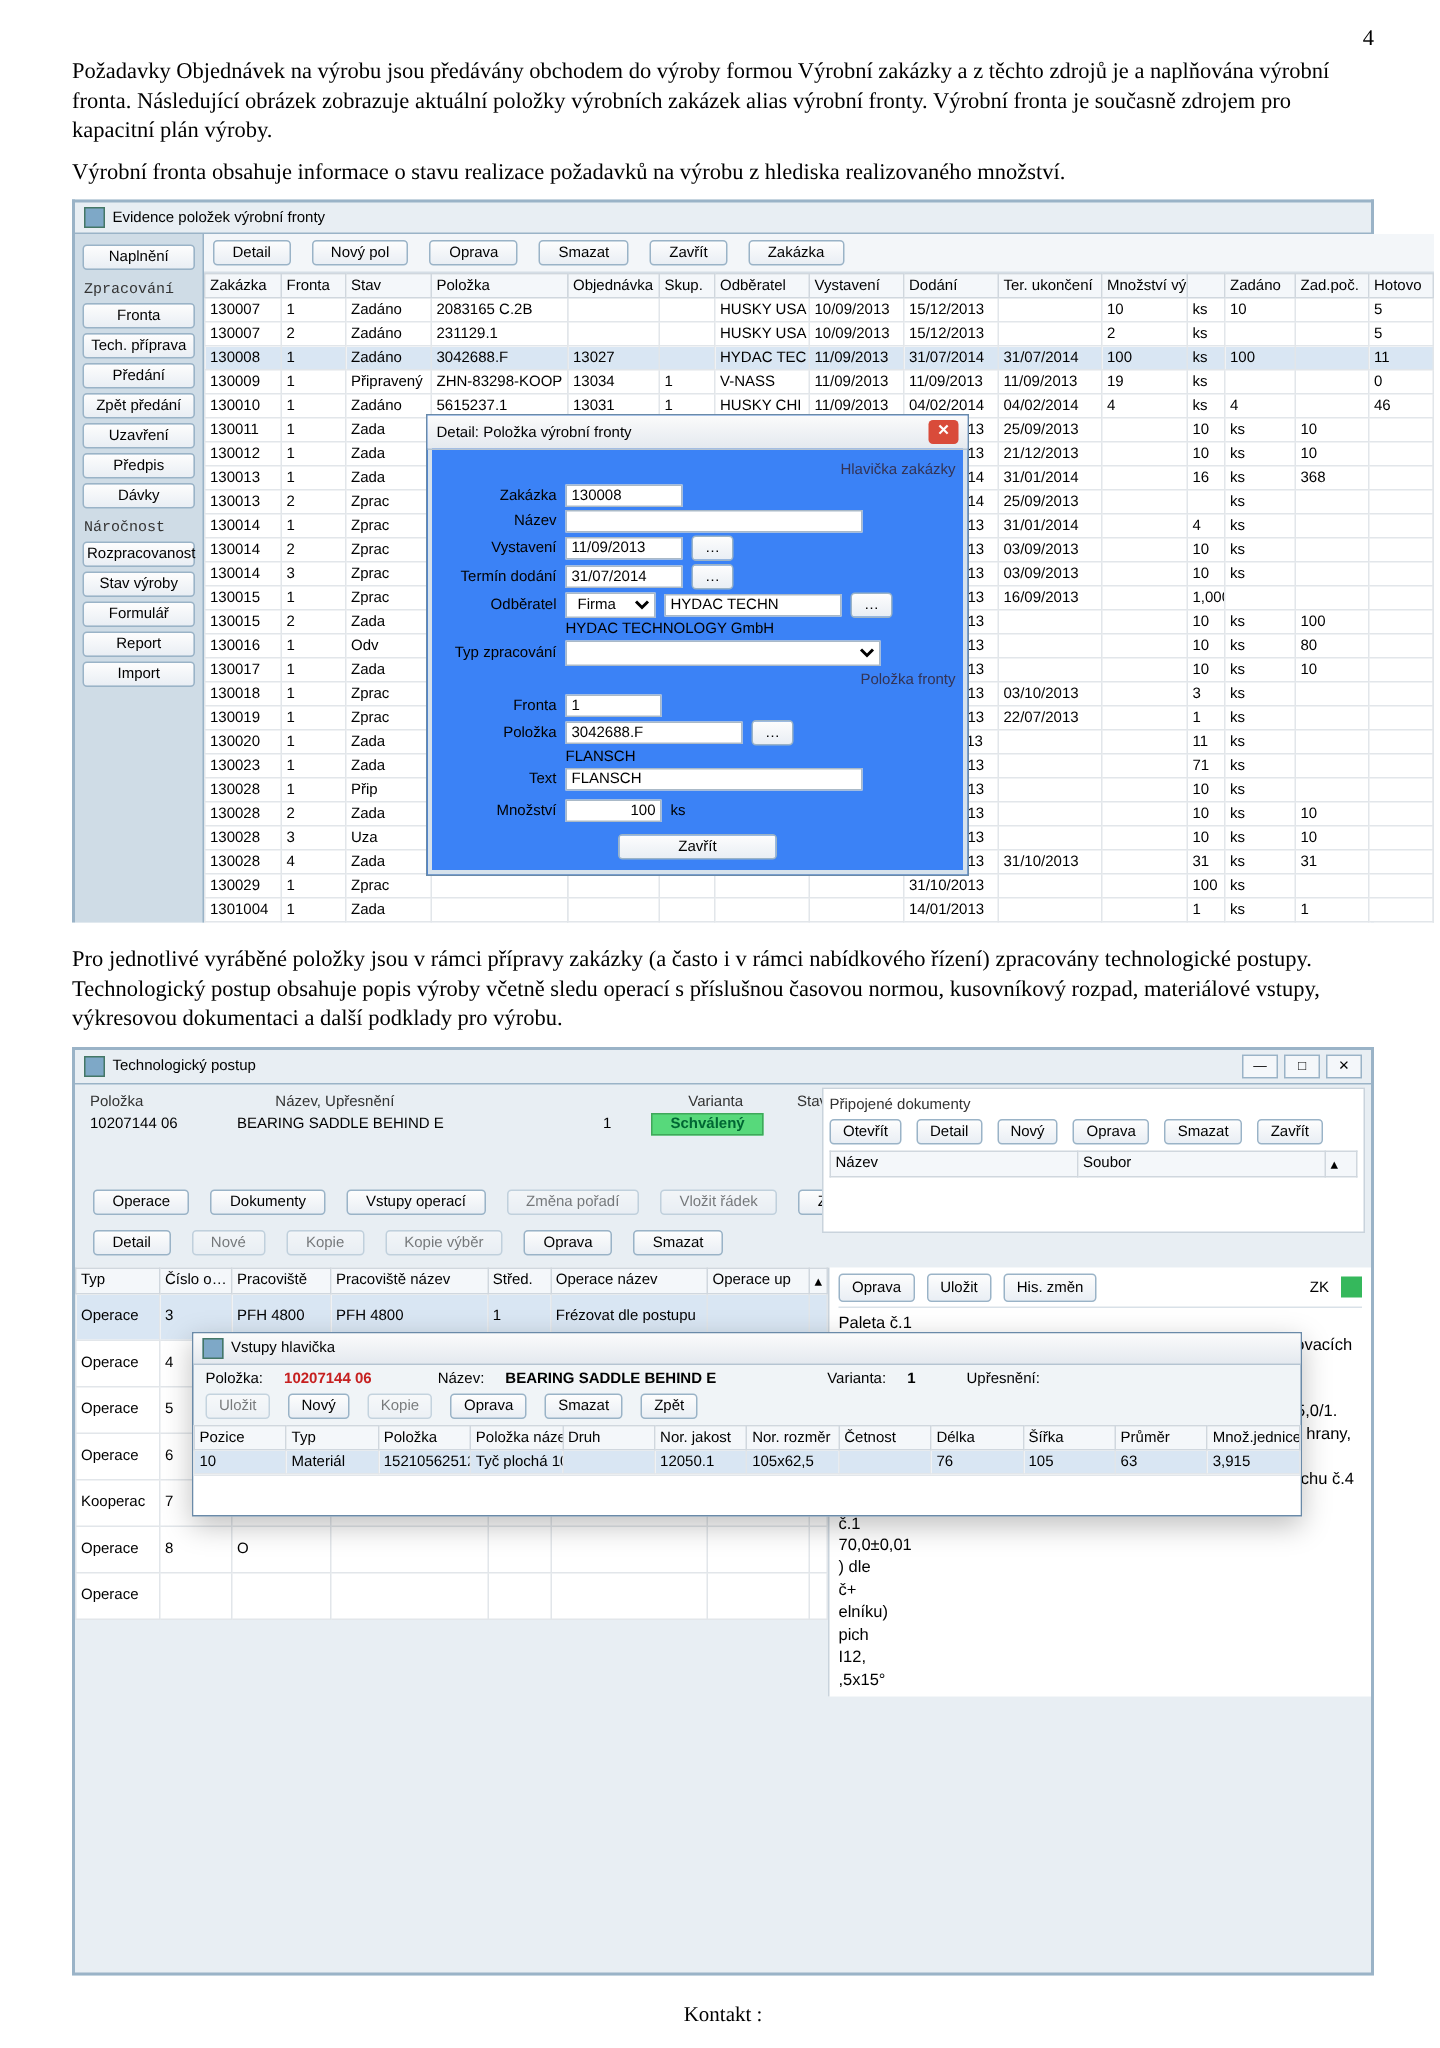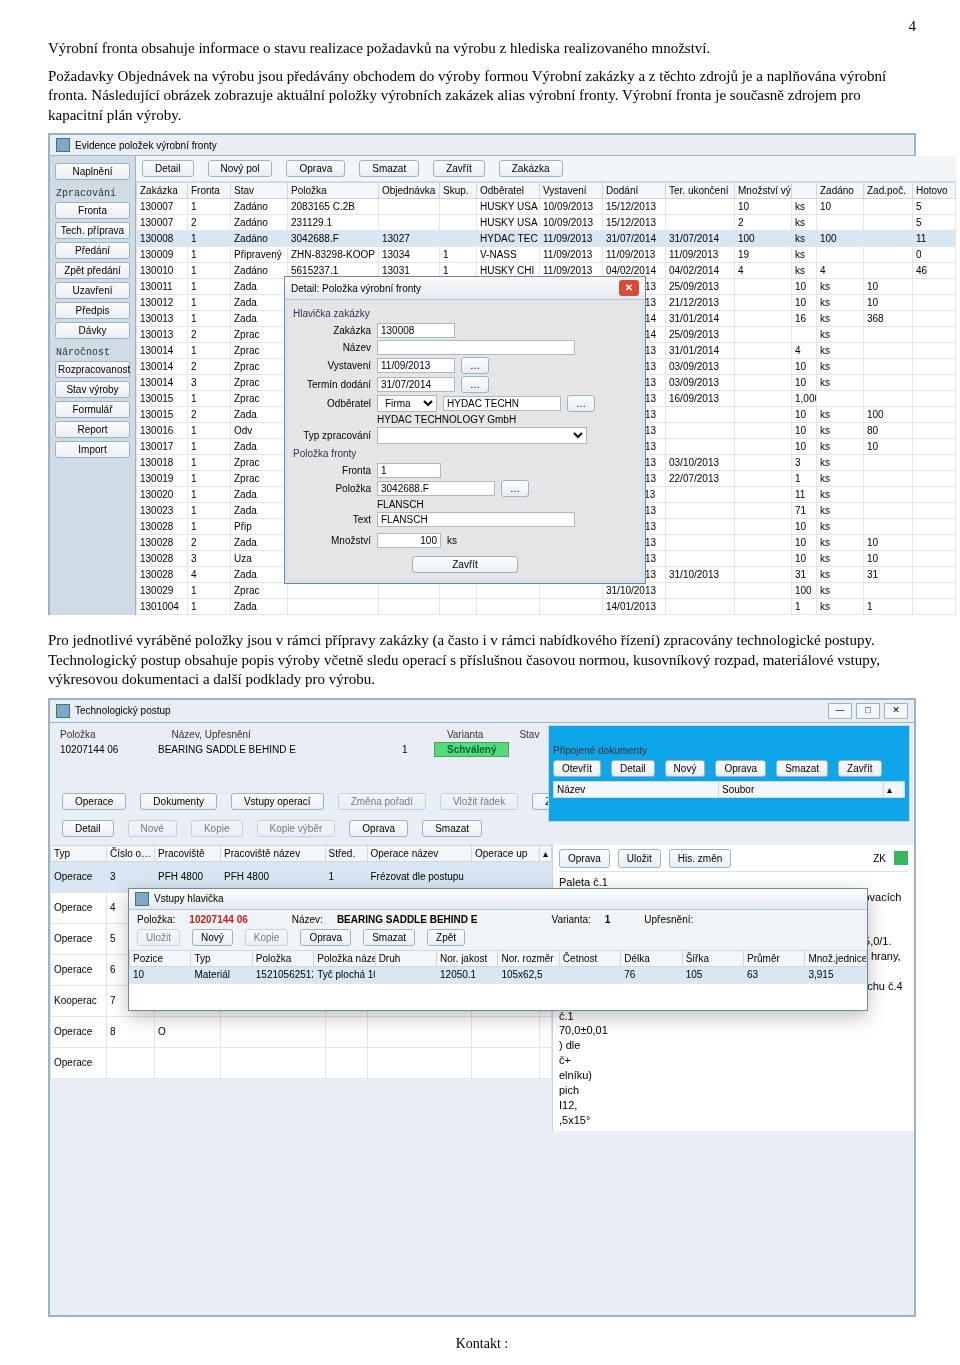--- a/index.html
+++ b/index.html
@@ -31,29 +31,29 @@
   table.grid { width:100%; border-collapse:collapse; font-size:10px; background:#fff;
                table-layout:fixed; }
   table.grid th { background:#f4f7fa; border:1px solid #d0d7de; font-weight:normal;
                   padding:2px 3px; text-align:left; white-space:nowrap; overflow:hidden; cursor:default;}
   table.grid td { border:1px solid #e2e6ea; padding:2px 3px; white-space:nowrap; overflow:hidden; }
   table.grid tr.sel td { background:#d9e6f3; }
 
   
   .contentwrap { position:relative; }
   .dialog { position:absolute; left:148px; top:120px; width:360px;
-            background:#e5e5e5; border:1px solid #6a8aa8; box-shadow:0 0 0 3px #d6e2ec inset;
+            background:#3b82f6; border:1px solid #6a8aa8; box-shadow:0 0 0 3px #d6e2ec inset;
             font-size:10px; }
   .dlg-title { display:flex; justify-content:space-between; align-items:center;
                background:linear-gradient(#fbfbfb,#e4e9ef); border-bottom:1px solid #b5c4d2;
                padding:3px 6px; }
   .dlg-close { width:20px; height:16px; background:#d94b3a; color:#fff; text-align:center;
                border-radius:3px; font-weight:bold; font-size:10px; line-height:16px; cursor:default;}
   .dlg-body { padding:6px 8px 8px 8px; }
-  .dlg-sect { font-size:10px; padding:2px 0 2px 0; color:#335; }
+  .dlg-sect { font-size:10px; padding:2px 0 2px 0; color:#335;text-align:right; }
   .frow { display:flex; align-items:center; gap:6px; margin:2px 0; }
   .frow .flabel { width:78px; text-align:right; font-size:10px; }
   .frow input, .frow select { font-size:10px; border:1px solid #aab9c7; padding:1px 3px;
                               background:#fff; }
   .frow input.w70{width:70px;} .frow input.w56{width:56px;} .frow input.w180{width:190px;}
   .frow select.w70{width:60px;}
   .dlg-btn { display:block; margin:8px auto 2px auto; width:80px; }
 
   
   .shot2 { border:2px solid #9ab3c7; background:#e8eef3;
@@ -61,21 +61,21 @@
   .shot2 .winctrls { margin-left:auto; display:flex; gap:4px; }
   .wbtn { width:22px; height:14px; border:1px solid #9ab3c7; background:#f4f7fa; font-size:9px;
           text-align:center; line-height:12px; cursor:default;}
   .head-fields { padding:6px 6px 2px 6px; position:relative; }
   .hf-line1 { display:flex; gap:36px; font-size:10px; color:#333; padding-left:4px;}
   .hf-line2 { display:flex; align-items:center; gap:8px; padding:2px 4px; }
   .hf-line2 .val { display:inline-block; }
   .hf-line2 .app { background:#57d97b; border:1px solid #3fa85a; padding:1px 12px;
                    font-weight:bold; color:#063; }
   .attachbox { position:absolute; right:4px; top:2px; width:362px; border:1px solid #c9d3dc;
-               background:#0ea5e9; height:97px; padding:19px 4px; box-sizing:border-box; }
+               background:#ffffff; height:97px; padding:5px 4px; box-sizing:border-box; }
   .attachbox .lbl { font-size:10px; color:#333; }
   .attachbox .btns { display:flex; gap:10px; margin-top:4px; margin-bottom:4px;}
   .attachbox table { width:100%; font-size:10px; }
   .opsbar { display:flex; gap:14px; padding:2px 6px; }
 
   .shot2 table.grid { background:#fff; }
 
   
   .shot2 .mainsplit { display:grid; grid-template-columns:1fr 362px; }
   .popis { border-left:1px solid #c9d3dc; background:#fff; padding:4px 6px; font-size:11px;
@@ -98,22 +98,22 @@
   
   .footer { text-align:center; font-size:14px; margin-top:18px; line-height:1.35; }
 
 </style>
 </head>
 <body>
 
 <div class="page">
   <div class="pgnum">4</div>
 
+  <p class="para">Požadavky Objednávek na výrobu jsou předávány obchodem do výroby formou Výrobní zakázky a z těchto zdrojů je a naplňována výrobní fronta. Následující obrázek zobrazuje aktuální položky výrobních zakázek alias výrobní fronty. Výrobní fronta je současně zdrojem pro kapacitní plán výroby.</p>
   <p class="para">Výrobní fronta obsahuje informace o stavu realizace požadavků na výrobu z hlediska realizovaného množství.</p>
-  <p class="para">Požadavky Objednávek na výrobu jsou předávány obchodem do výroby formou Výrobní zakázky a z těchto zdrojů je a naplňována výrobní fronta. Následující obrázek zobrazuje aktuální položky výrobních zakázek alias výrobní fronty. Výrobní fronta je současně zdrojem pro kapacitní plán výroby.</p>
 
   <div class="shot">
     <div class="titlebar">
       <span class="tb-ico"></span>
       <span>Evidence položek výrobní fronty</span>
     </div>
     <div class="split">
       <div class="sidebar">
         <div class="sbtn">Naplnění</div>
         <div class="lbl">Zpracování</div>
@@ -732,21 +732,21 @@
       <span>Technologický postup</span>
       <span class="winctrls">
         <span class="wbtn">—</span>
         <span class="wbtn">□</span>
         <span class="wbtn">✕</span>
       </span>
     </div>
     <div class="head-fields">
       <div class="hf-line1">
         <span>Položka</span>
-        <span style="margin-left:40px">Název, Upřesnění</span>
+        <span style="margin-left:52px">Název, Upřesnění</span>
         <span style="margin-left:160px">Varianta</span>
         <span>Stav</span>
       </div>
       <div class="hf-line2">
         <span class="val" style="width:90px">10207144 06</span>
         <span class="val" style="width:236px">BEARING SADDLE BEHIND E</span>
         <span class="val" style="width:24px">1</span>
         <span class="app">Schválený</span>
       </div>
       <div class="attachbox">

